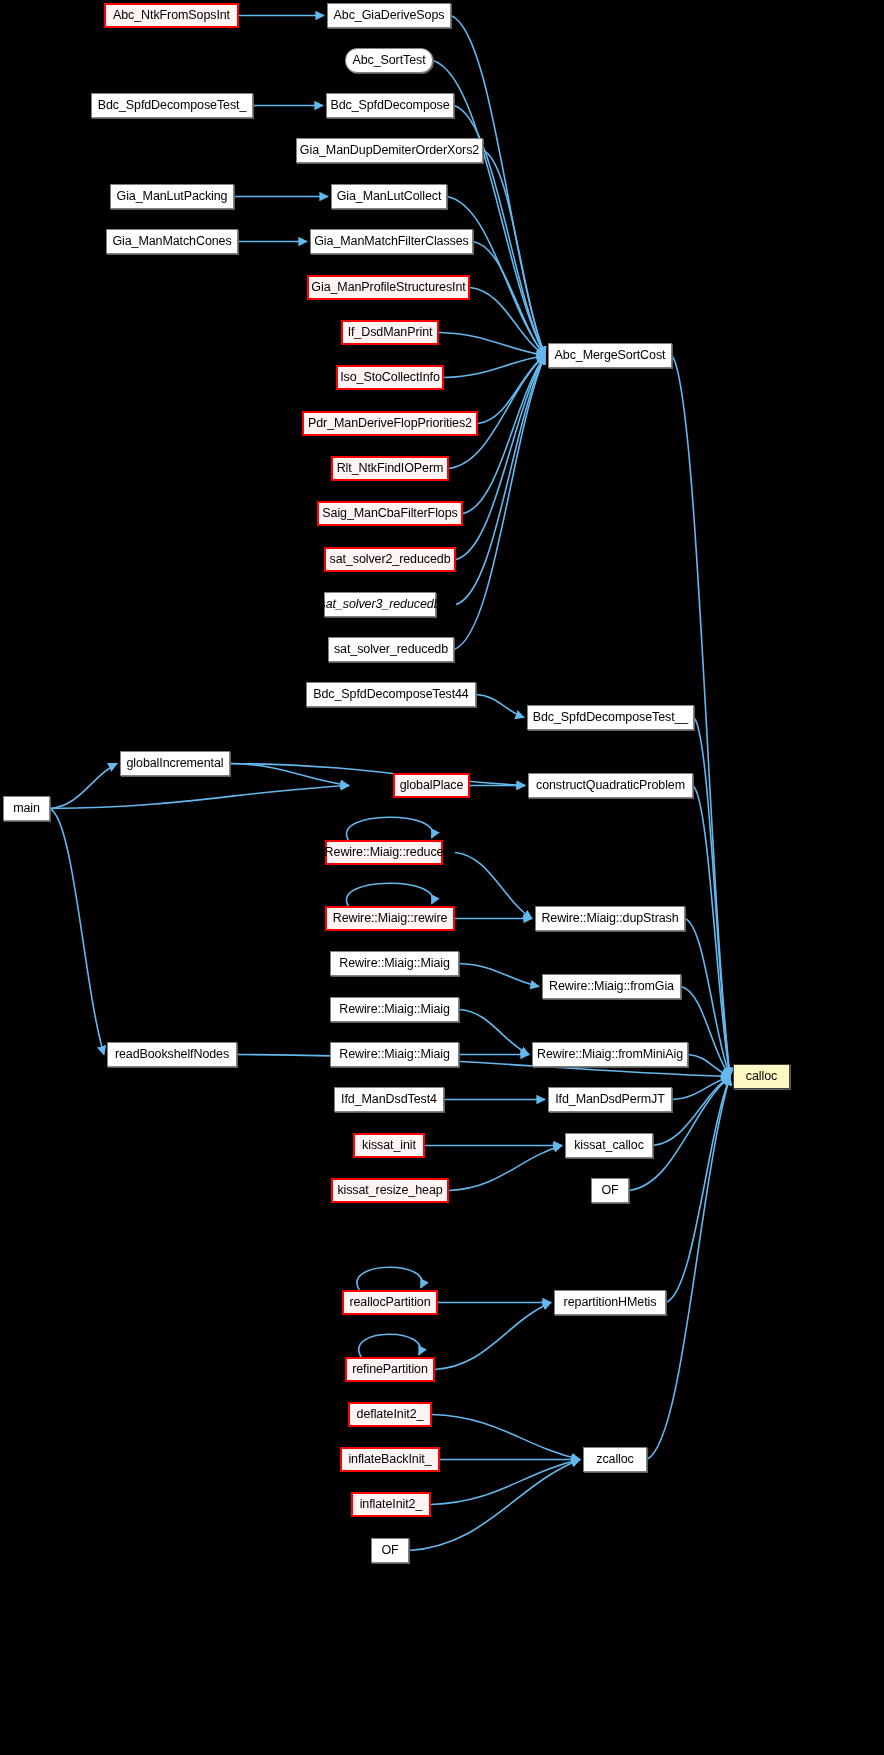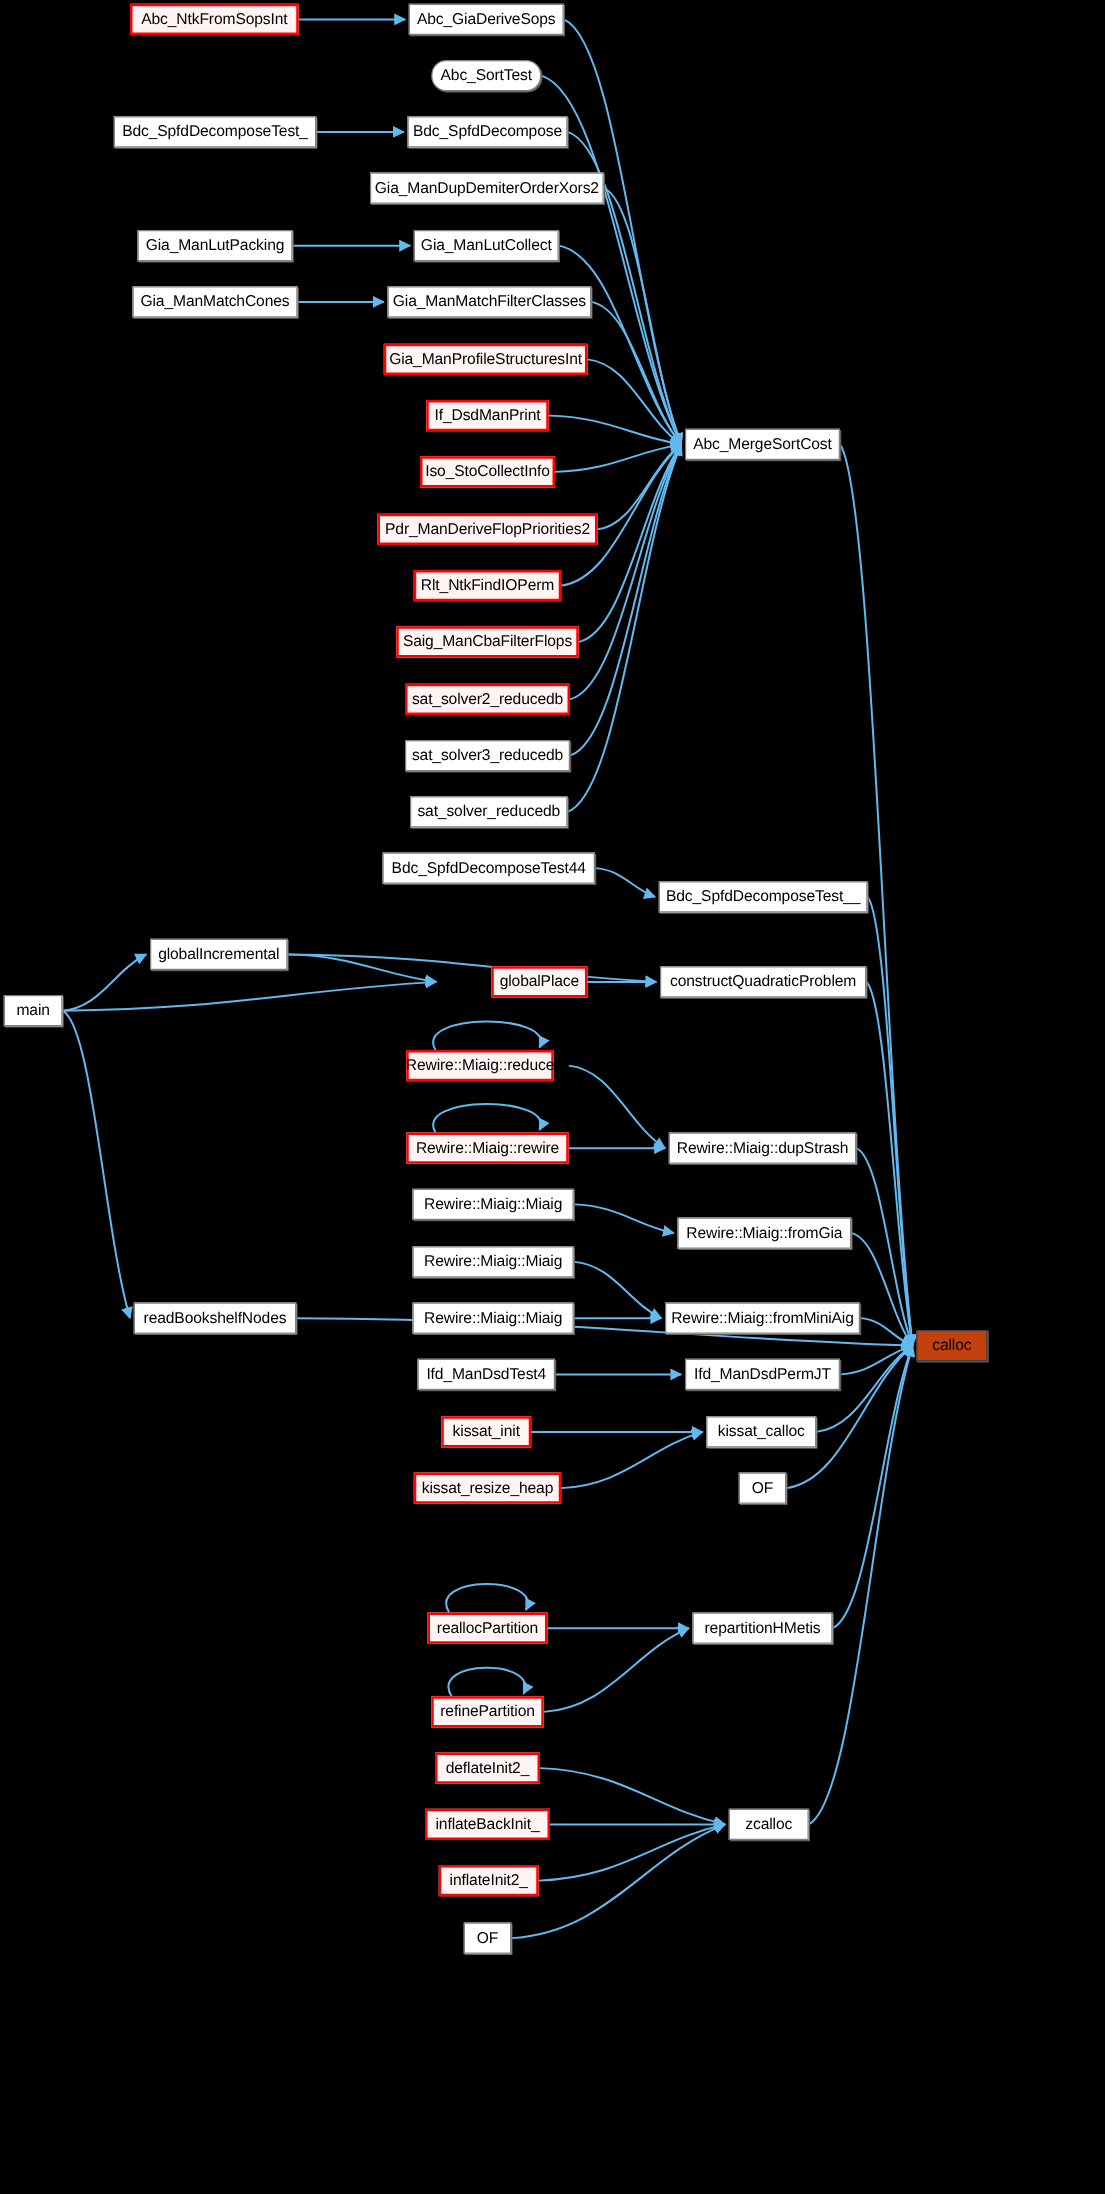--- a/index.html
+++ b/index.html
@@ -38,21 +38,21 @@
     border: 1px solid #808080;
     box-shadow: 1px 1px 0 0 #606060;
     letter-spacing: -0.1px;
   }
   .node.highlight {
     background: #fff4f4;
     border: 2px solid #ff0000;
     box-shadow: none;
   }
   .node.current {
-    background: #c2410c;
+    background: #fef9c3;
     border: 1px solid #404040;
     box-shadow: 1px 1px 0 0 #606060;
   }
 </style>
 </head>
 <body>
 
 <div id="canvas">
   <svg id="edges" xmlns="http://www.w3.org/2000/svg">
     <defs>
@@ -167,21 +167,21 @@
       </div>
       <div class="node highlight" style="left: 331px; top: 456px; width: 118px;">
         <span>Rlt_NtkFindIOPerm</span>
       </div>
       <div class="node highlight" style="left: 317px; top: 501px; width: 146px;">
         <span>Saig_ManCbaFilterFlops</span>
       </div>
       <div class="node highlight" style="left: 324px; top: 547px; width: 132px;">
         <span>sat_solver2_reducedb</span>
       </div>
-      <div class="node" style="left: 324px; top: 592px; width: 132px;">
+      <div class="node" style="left: 324px; top: 592px; width: 112px; font-style: italic;">
         <span>sat_solver3_reducedb</span>
       </div>
       <div class="node" style="left: 328px; top: 637px; width: 126px;">
         <span>sat_solver_reducedb</span>
       </div>
       <div class="node" style="left: 306px; top: 682px; width: 170px;">
         <span>Bdc_SpfdDecomposeTest44</span>
       </div>
       <div class="node" style="left: 527px; top: 705px; width: 167px;">
         <span>Bdc_SpfdDecomposeTest__</span>

